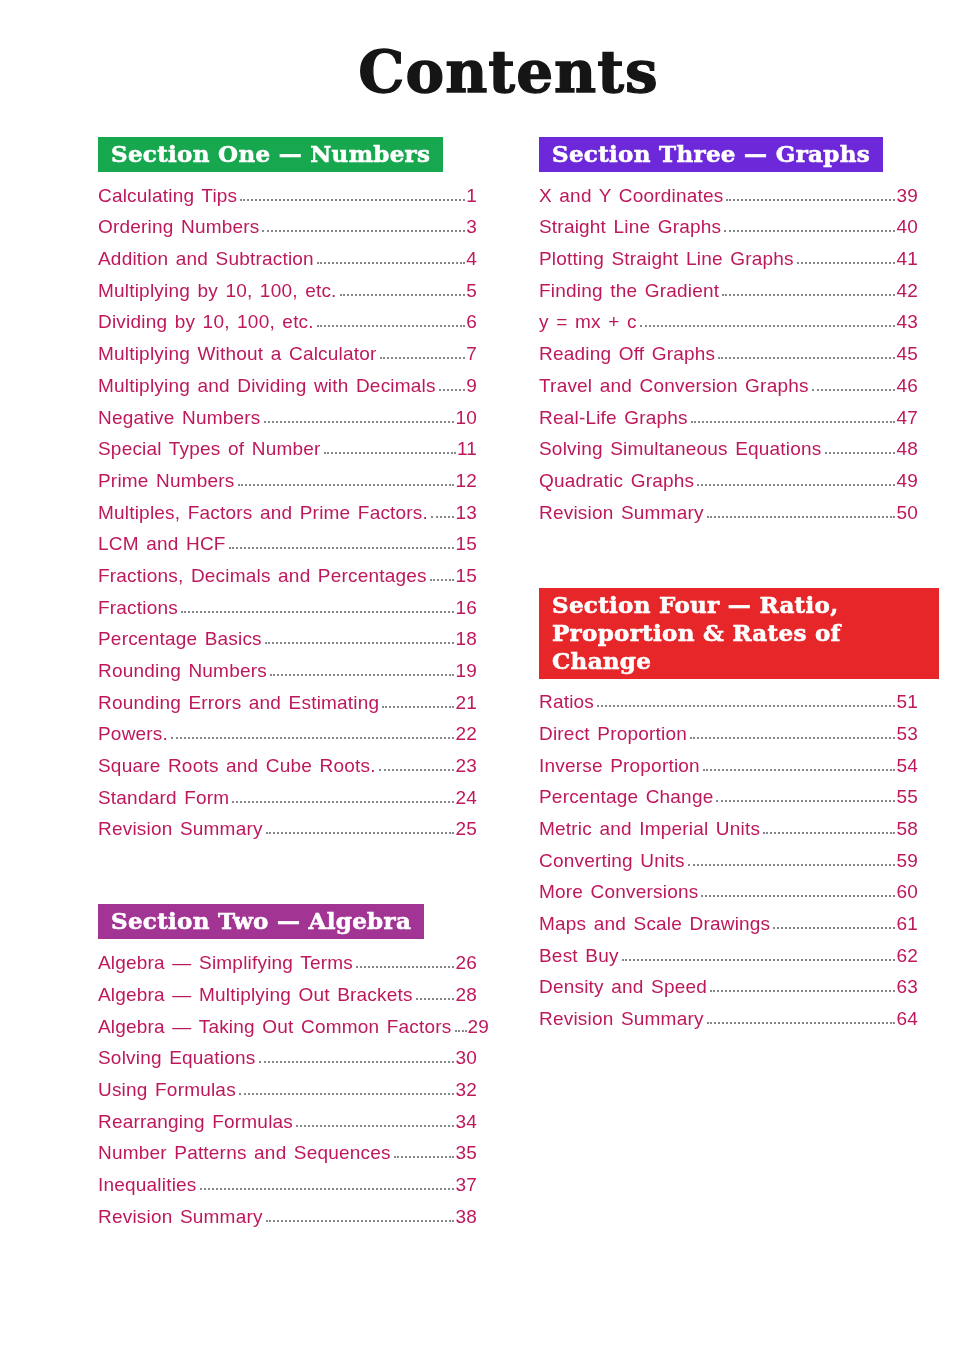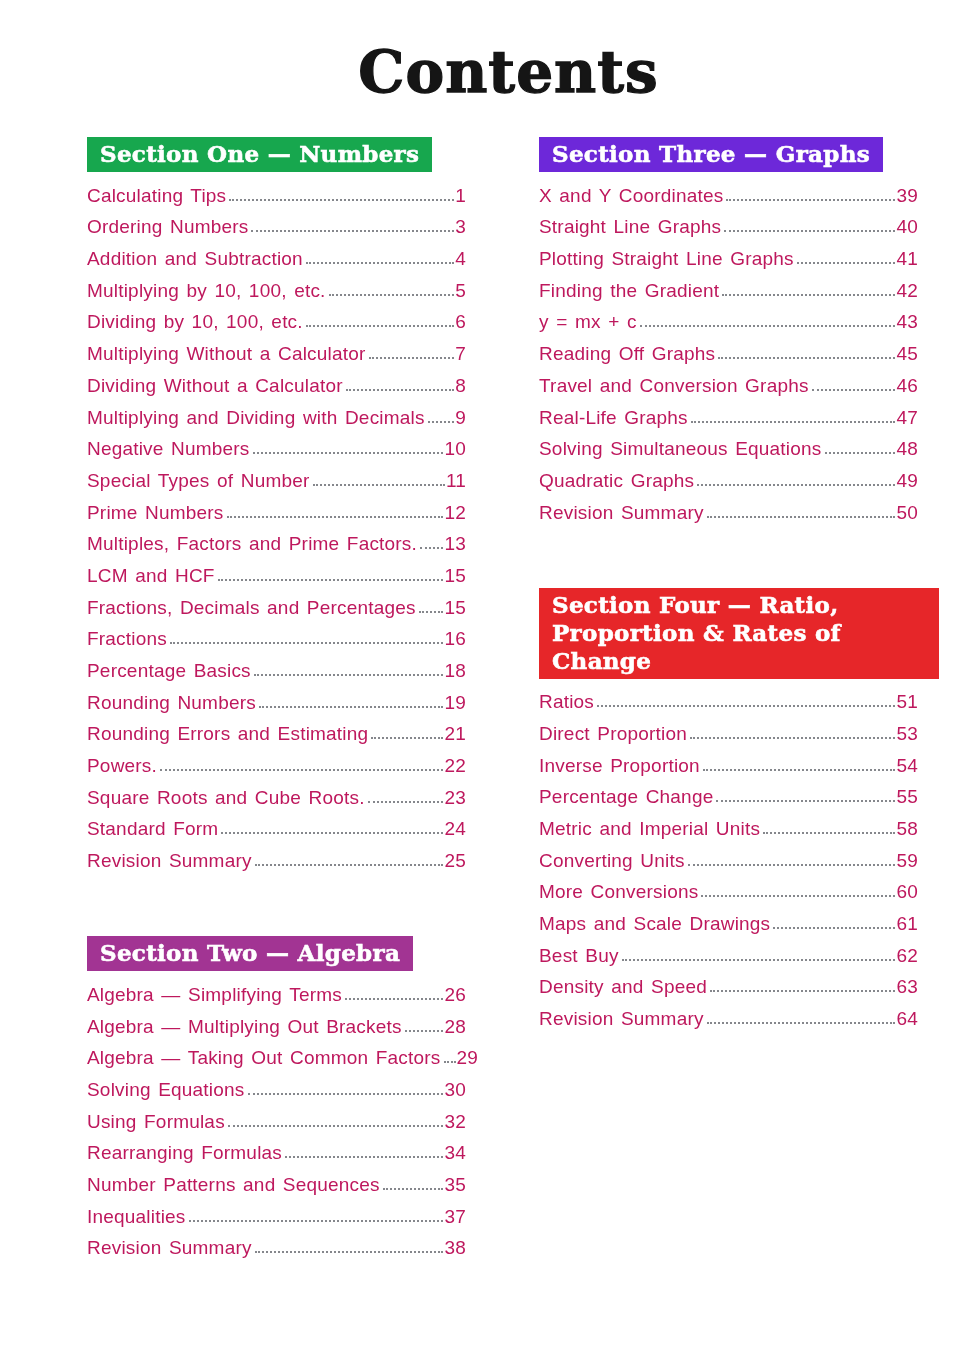--- a/index.html
+++ b/index.html
@@ -24,21 +24,21 @@
     font-size: 58px;
     color: #151515;
     -webkit-text-stroke: 1.3px #151515;
     letter-spacing: 1px;
   }
   .col {
     position: absolute;
     top: 137px;
     width: 379px;
   }
-  #col-left  { left: 59px;  }
+  #col-left  { left: 70px;  }
   #col-right { left: 511px; }
   .section + .section { margin-top: 62px; }
   .sec-header {
     display: inline-block;
     width: max-content;
     max-width: 400px;
     white-space: pre-line;
     color: #ffffff;
     font-family: "DejaVu Serif", serif;
     font-weight: bold;
@@ -104,25 +104,20 @@
           <span class="toc-label">Dividing by 10, 100, etc.</span>
           <span class="toc-dots"></span>
           <span class="toc-page">6</span>
         </div>
           <div class="toc-row">
           <span class="toc-label">Multiplying Without a Calculator</span>
           <span class="toc-dots"></span>
           <span class="toc-page">7</span>
         </div>
           <div class="toc-row">
-          <span class="toc-label">Dividing Without a Calculator</span>
-          <span class="toc-dots"></span>
-          <span class="toc-page">8</span>
-        </div>
-          <div class="toc-row">
           <span class="toc-label">Multiplying and Dividing with Decimals</span>
           <span class="toc-dots"></span>
           <span class="toc-page">9</span>
         </div>
           <div class="toc-row">
           <span class="toc-label">Negative Numbers</span>
           <span class="toc-dots"></span>
           <span class="toc-page">10</span>
         </div>
           <div class="toc-row">

